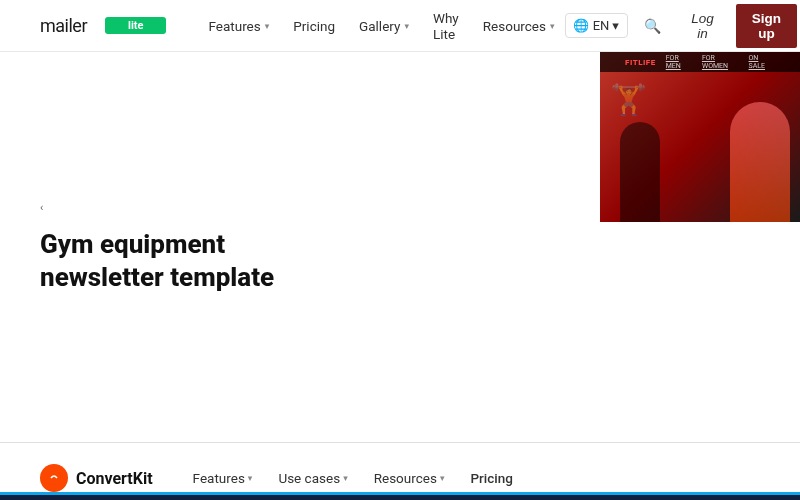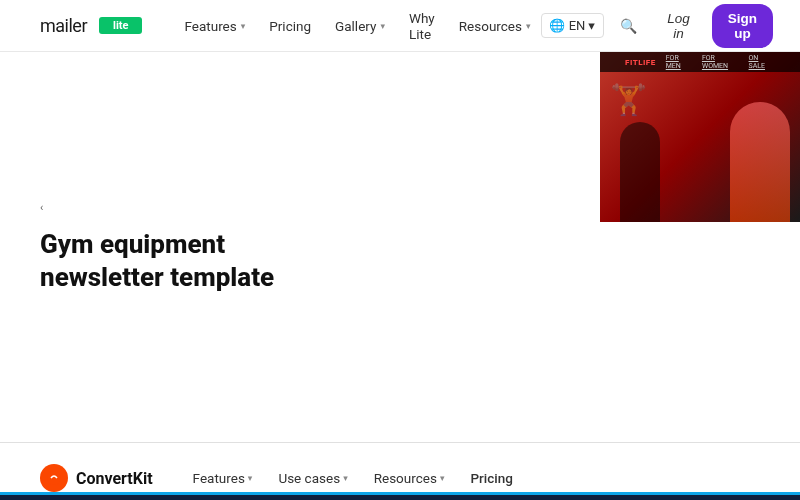--- a/index.html
+++ b/index.html
@@ -26,23 +26,23 @@
       font-size: 18px;
       font-weight: 400;
       color: #1a1a1a;
       letter-spacing: -0.5px;
     }
     .logo-lite {
       background: #09c269;
       color: white;
       font-size: 11px;
       font-weight: 700;
-      padding: 2px 14px;
+      padding: 2px 23px;
       border-radius: 3px;
-      margin-left: 12px;
+      margin-left: 18px;
       vertical-align: middle;
       text-align: right;
     }
     .nav-items {
       display: flex;
       align-items: center;
       gap: 4px;
       flex: 1;
     }
     .nav-item {
@@ -88,23 +88,23 @@
       color: #333;
       cursor: pointer;
       background: none;
       border: none;
       font-style: italic;
     }
     .signup-btn {
       padding: 7px 16px;
       font-size: 13.5px;
       color: #fff;
-      background: #6d28d9;
+      background: #7f1d1d;
       border: none;
-      border-radius: 13px;
+      border-radius: 2px;
       cursor: pointer;
       font-weight: 600;
     }
 
     
     .main-content {
       display: flex;
       height: calc(500px - 52px - 52px - 6px);
       position: relative;
       overflow: hidden;

